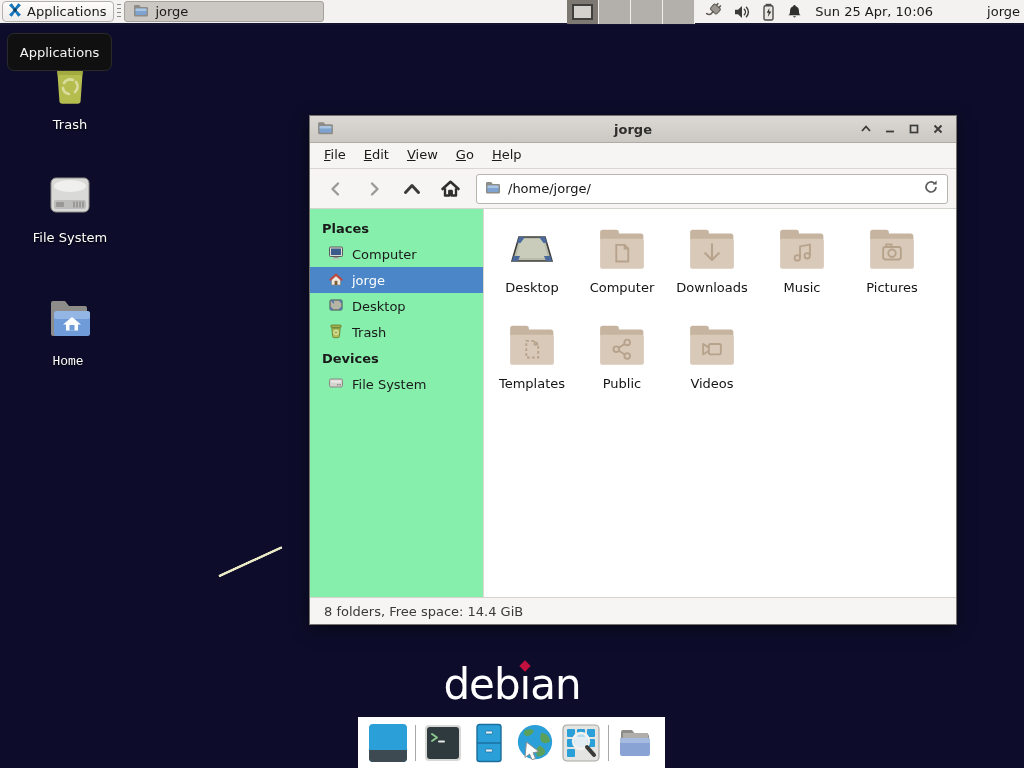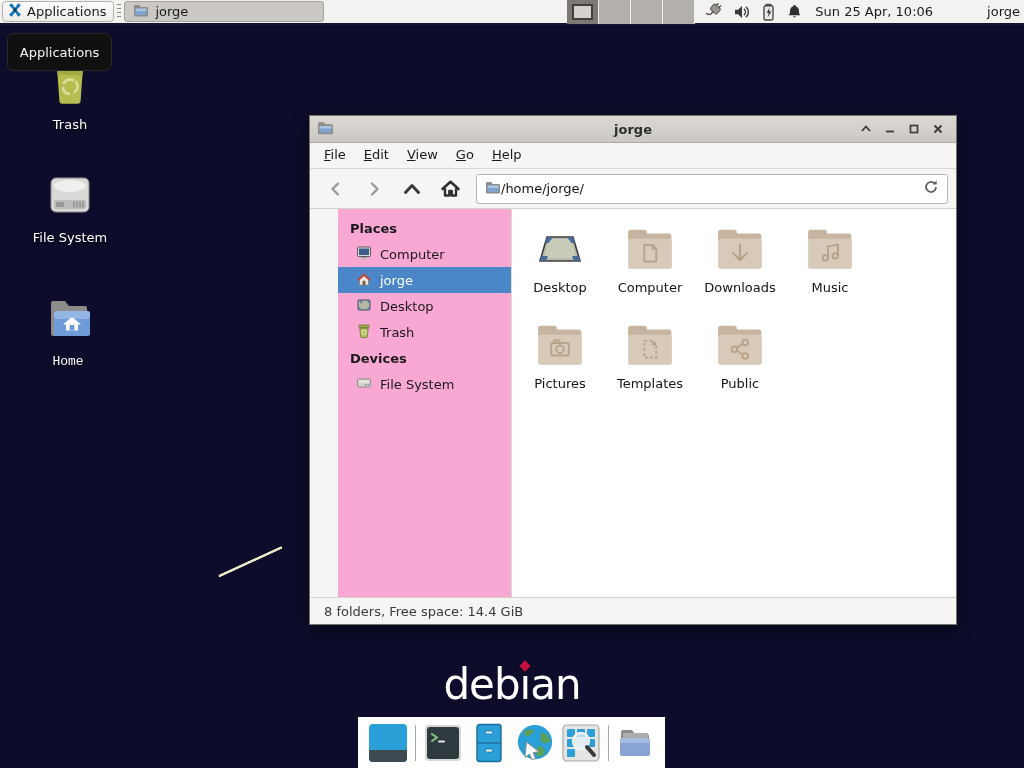--- a/index.html
+++ b/index.html
@@ -72,26 +72,26 @@
   .menubar { height:26px; display:flex; padding-left:5px;
     background:#f6f5f3; border-bottom:1px solid #dad6d2; font-size:13px; color:#1a1a1a; flex:none; }
   .menubar .mi { padding:4px 9px; }
   .ul { text-decoration:underline; }
 
   .toolbar { height:40px; display:flex; align-items:center; padding:0 8px;
     background:#f6f5f3; border-bottom:1px solid #d6d2ce; gap:2px; flex:none; }
   .tool-btn { width:36px; height:30px; display:flex; align-items:center; justify-content:center; }
   .pathbar { flex:1; height:30px; margin-left:6px; background:#ffffff;
     border:1px solid #b8b4b0; border-radius:3px;
-    display:flex; align-items:center; padding:0 8px; }
+    display:flex; align-items:center; padding:0 8px; gap:7px; }
   .pathbar .path-text { flex:1; font-size:13px; color:#141414; }
 
   .win-body { flex:1; display:flex; min-height:0; }
-  .sidebar { width:174px; background:#f9a8d4; border-right:1px solid #dcd8d4;
-    padding-top:6px; font-size:13px; color:#1a1a1a; overflow:hidden;margin-left:28px; }
+  .sidebar { width:174px; background:#86efac; border-right:1px solid #dcd8d4;
+    padding-top:6px; font-size:13px; color:#1a1a1a; overflow:hidden; }
   .sb-header { font-weight:bold; padding:6px 0 5px 12px; }
   .sb-item { display:flex; align-items:center; gap:8px; height:26px; padding-left:18px; }
   .sb-item.selected { background:#4a86c8; color:#ffffff; }
 
   .filegrid { flex:1; background:#ffffff; display:flex; flex-wrap:wrap;
     align-content:flex-start; padding:12px 0 0 3px; overflow:hidden; }
   .fitem { width:90px; height:96px; display:flex; flex-direction:column; align-items:center; }
   .fitem .ficon { width:50px; height:46px; margin-top:4px; }
   .fitem .flabel { margin-top:9px; font-size:13px; color:#141414; }
 
@@ -477,20 +477,33 @@
                 <circle cx="29" cy="20.5" r="2.7"></circle>
                 <circle cx="29" cy="33.5" r="2.7"></circle>
                 <line x1="21" y1="25.6" x2="26.6" y2="21.9"></line>
                 <line x1="21" y1="28.4" x2="26.6" y2="32.1"></line>
               </g>
             </svg>
         </span>
         <span class="flabel">Public</span>
       </div>
 
+      <div class="fitem">
+        <span class="ficon">
+          <svg width="50" height="46" viewBox="0 0 48 44">
+              <path d="M3 14 v-7 a2.5 2.5 0 0 1 2.5 -2.5 h13 a2.5 2.5 0 0 1 2.5 2.5 v1 h21 a2.5 2.5 0 0 1 2.5 2.5 v3.5 z" fill="#c6b4a0"></path>
+              <rect x="3" y="13" width="42" height="29" rx="2.5" fill="#d9c9b8"></rect>
+              <g fill="none" stroke="#b7a28c" stroke-width="1.8" stroke-linejoin="round">
+                <rect x="21" y="22" width="11.5" height="10" rx="1.5"></rect>
+                <path d="M21 25.5 L15.5 22 V32 L21 28.5"></path>
+              </g>
+            </svg>
+        </span>
+        <span class="flabel">Videos</span>
+      </div>
 
     </div>
   </div>
 
   <div class="statusbar">
     <span>8 folders, Free space: 14.4 GiB</span>
   </div>
 </div>
 
 <div class="wordmark">

